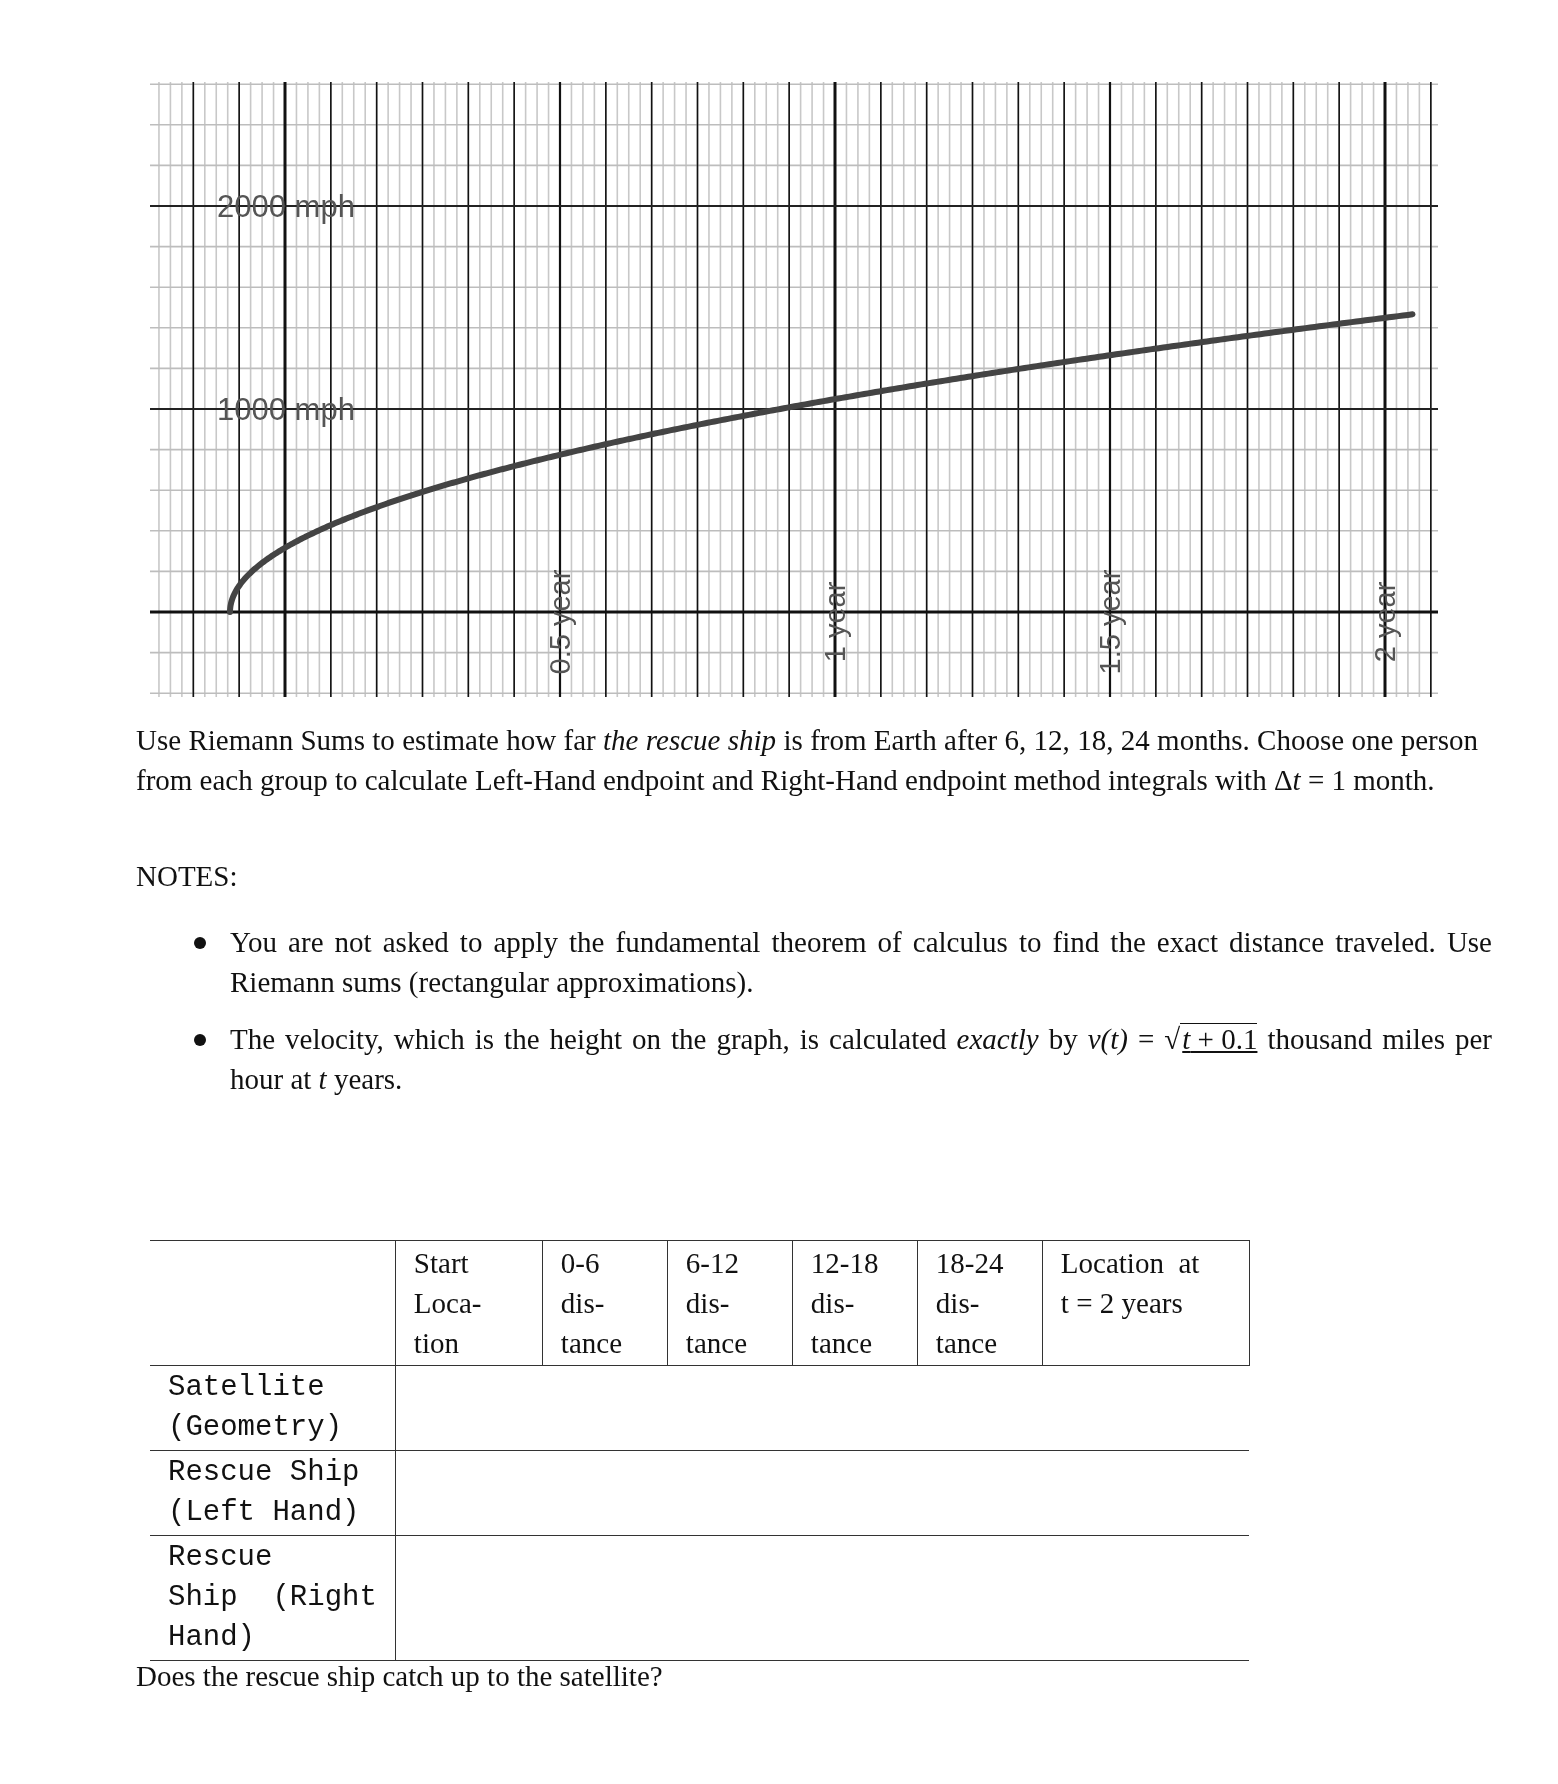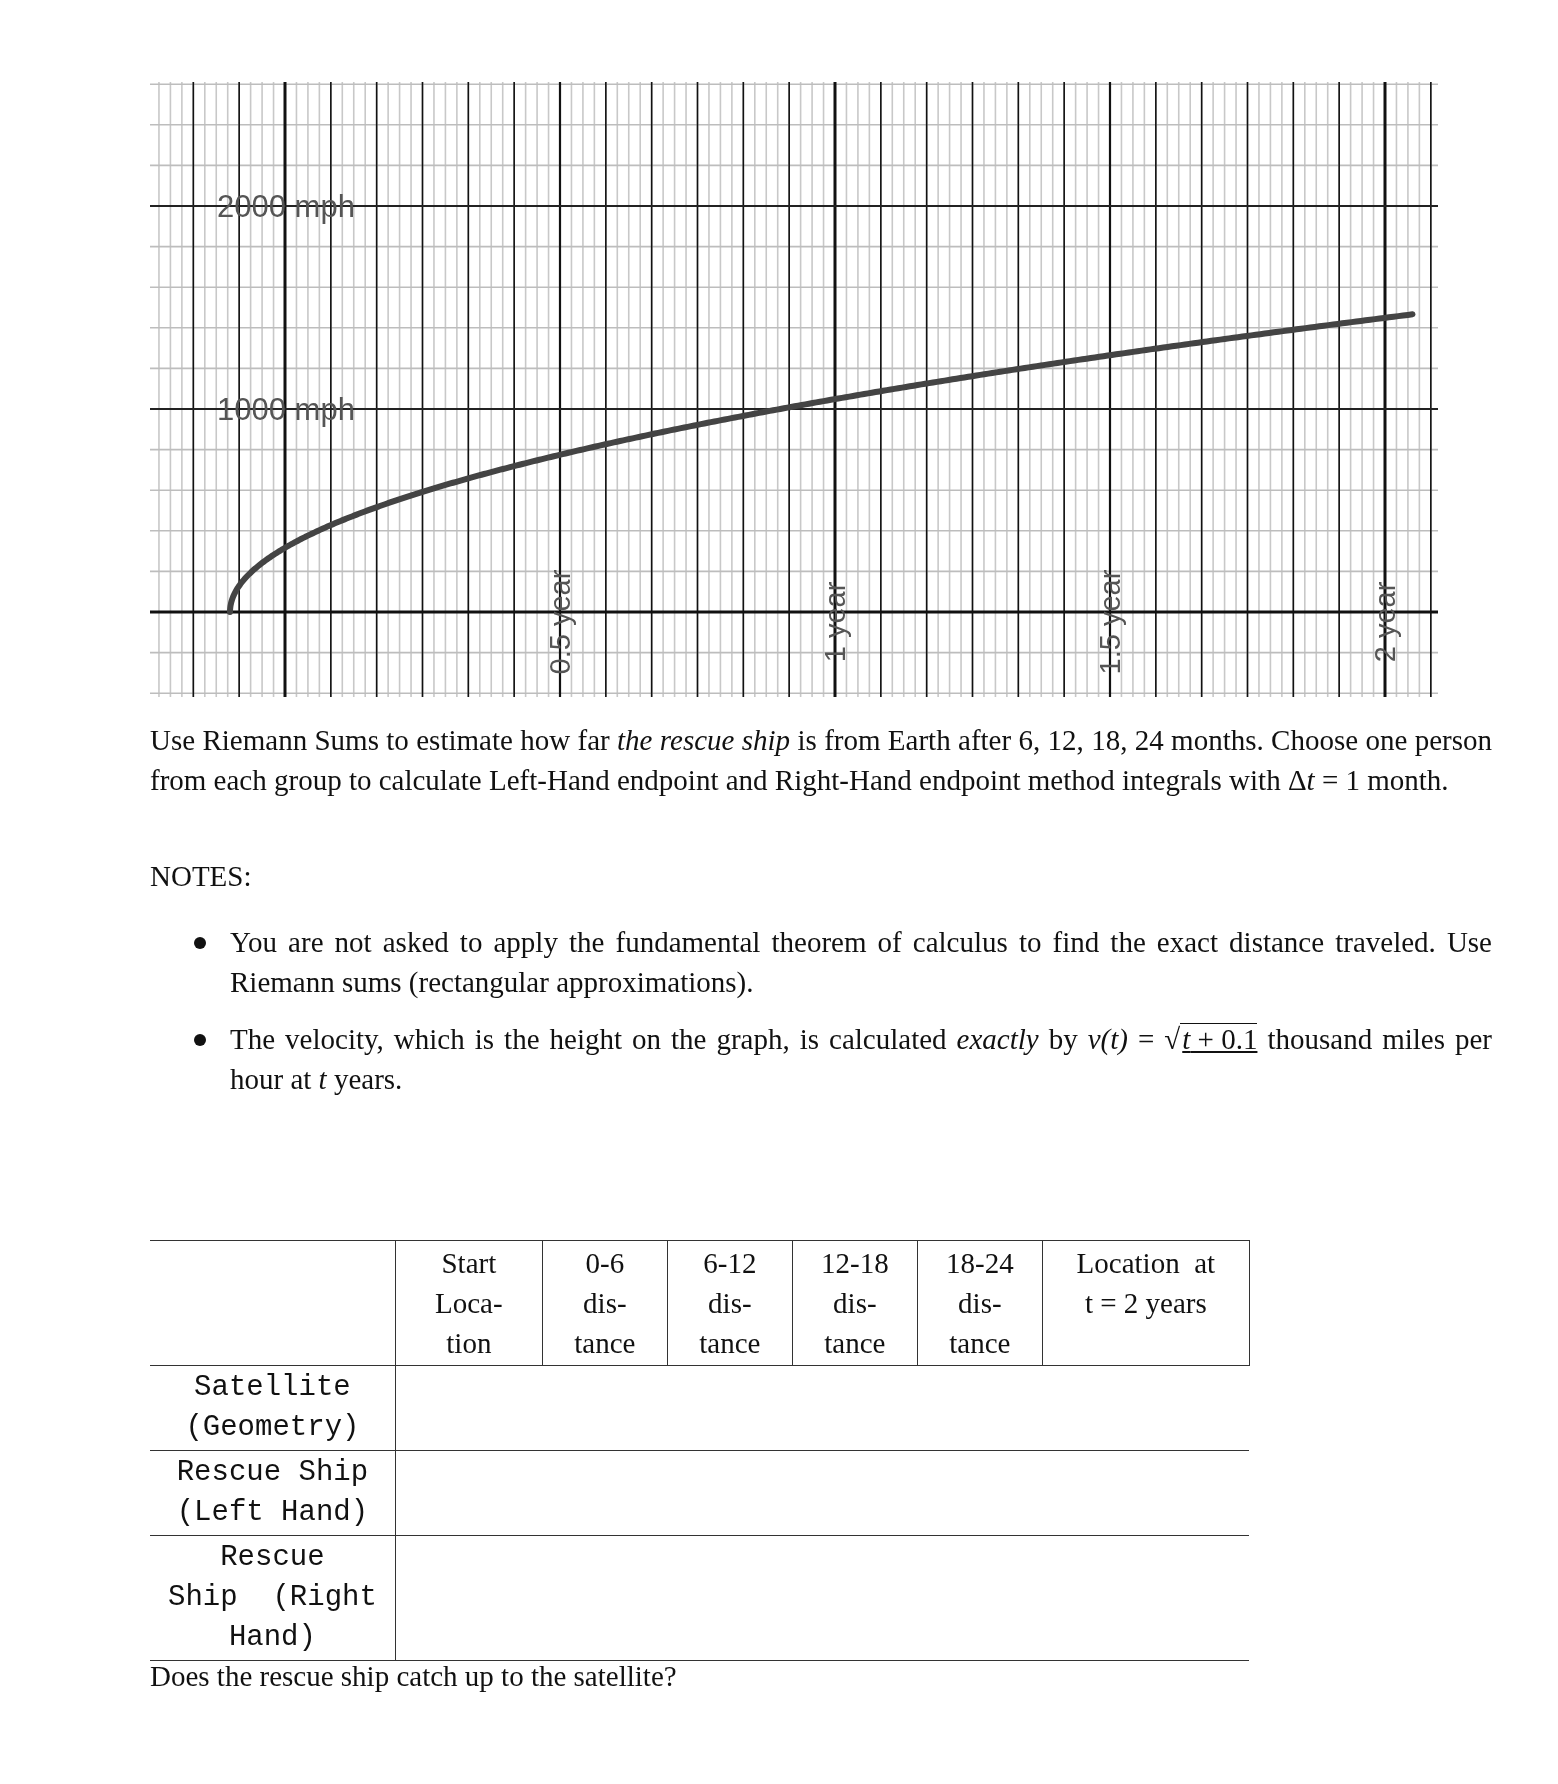--- a/index.html
+++ b/index.html
@@ -1,31 +1,31 @@
 <!DOCTYPE html>
 <html><head>
   <meta charset="utf-8">
   <style>
     html, body { margin: 0; padding: 0; background: #ffffff; }
     body { width: 1558px; height: 1784px; position: relative; overflow: hidden;
            font-family: "DejaVu Serif", "Liberation Serif", serif; color: #111; }
     #chart { position: absolute; left: 0; top: 0; width: 1558px; height: 720px; }
-    .doc { position: absolute; left: 150px; width: 1342px; font-size: 29px; line-height: 40px;
+    .doc { position: absolute; left: 136px; width: 1342px; font-size: 29px; line-height: 40px;
            font-family: "Liberation Serif", "DejaVu Serif", serif; }
     .intro { top: 720px; text-align: justify; }
     .intro i { font-style: italic; }
     .notes-head { top: 856px; }
     .bullets { position: absolute; left: 150px; top: 922px; width: 1342px; margin: 0; padding: 0; list-style: none;
                font-family: "Liberation Serif", "DejaVu Serif", serif; font-size: 29px; line-height: 40px; }
     .bullets li { position: relative; padding-left: 80px; margin-bottom: 17px; text-align: justify; }
     .bullets li .dot { position: absolute; left: 44px; top: 15px; width: 12px; height: 12px; border-radius: 50%; background: #111; }
     .sqrt { display: inline-block; border-top: 1.5px solid #111; padding: 0 0 0 2px; line-height: 30px; font-style: normal; text-decoration: underline; }
     .sqrt i { font-style: italic; }
     table.grid { position: absolute; left: 150px; top: 1240px; border-collapse: collapse;
-                 font-family: "Liberation Serif", "DejaVu Serif", serif; font-size: 29px; line-height: 40px; text-align: center; }
+                 font-family: "Liberation Serif", "DejaVu Serif", serif; font-size: 29px; line-height: 40px; }
     table.grid td { vertical-align: top; padding: 2px 18px 2px 18px; }
     table.grid tr.head td { border-top: 1.5px solid #333; border-bottom: 1.5px solid #333; }
     table.grid tr.head td.hc { border-left: 1px solid #333; }
     table.grid tr.head td.hc.last { border-right: 1px solid #333; }
     table.grid tr.head td.corner { border-top: 1.5px solid #333; }
     table.grid td.rowlabel { width: 176px; border-right: 1px solid #333; }
     table.grid tr.body td { border-bottom: 1.5px solid #333; font-family: Liberation Mono, monospace; }
     table.grid tr.body td.fill { }
     .w-start { width: 110px; }
     .w-d { width: 88px; }

